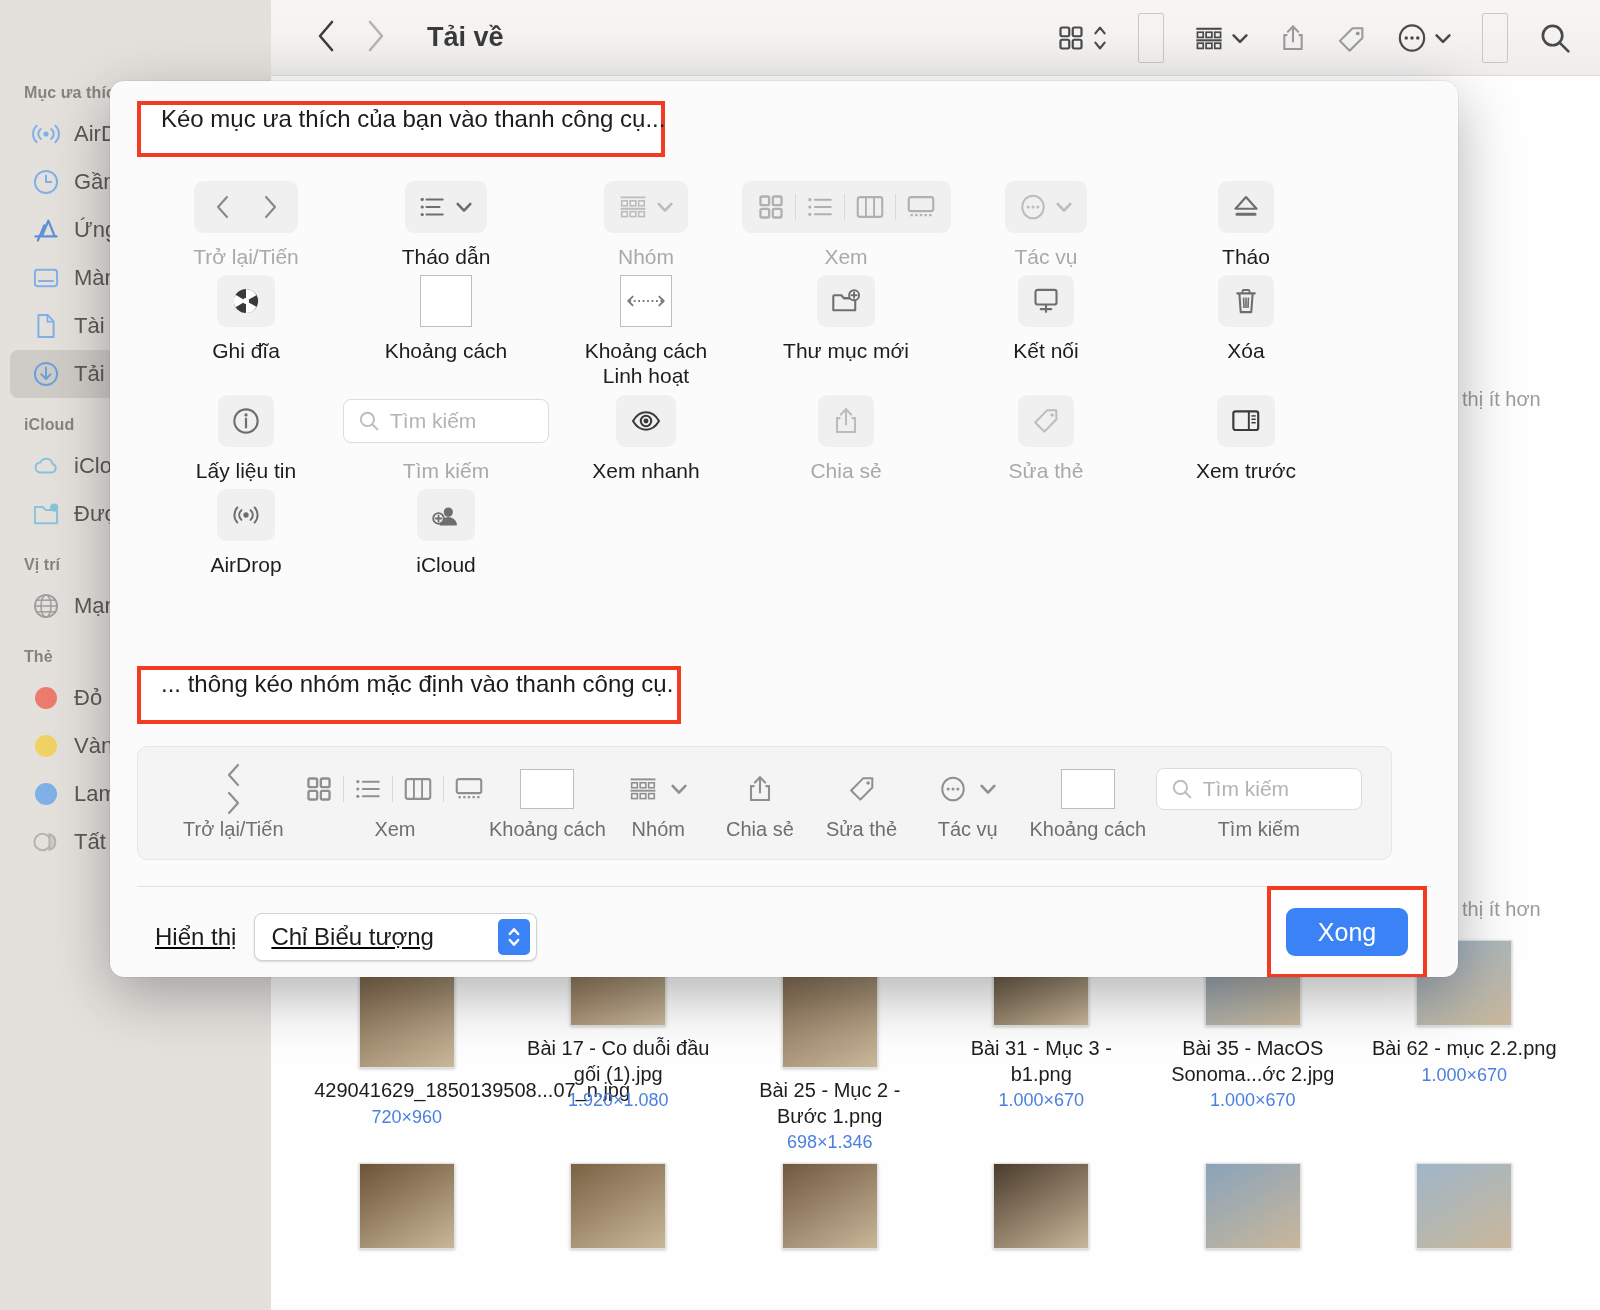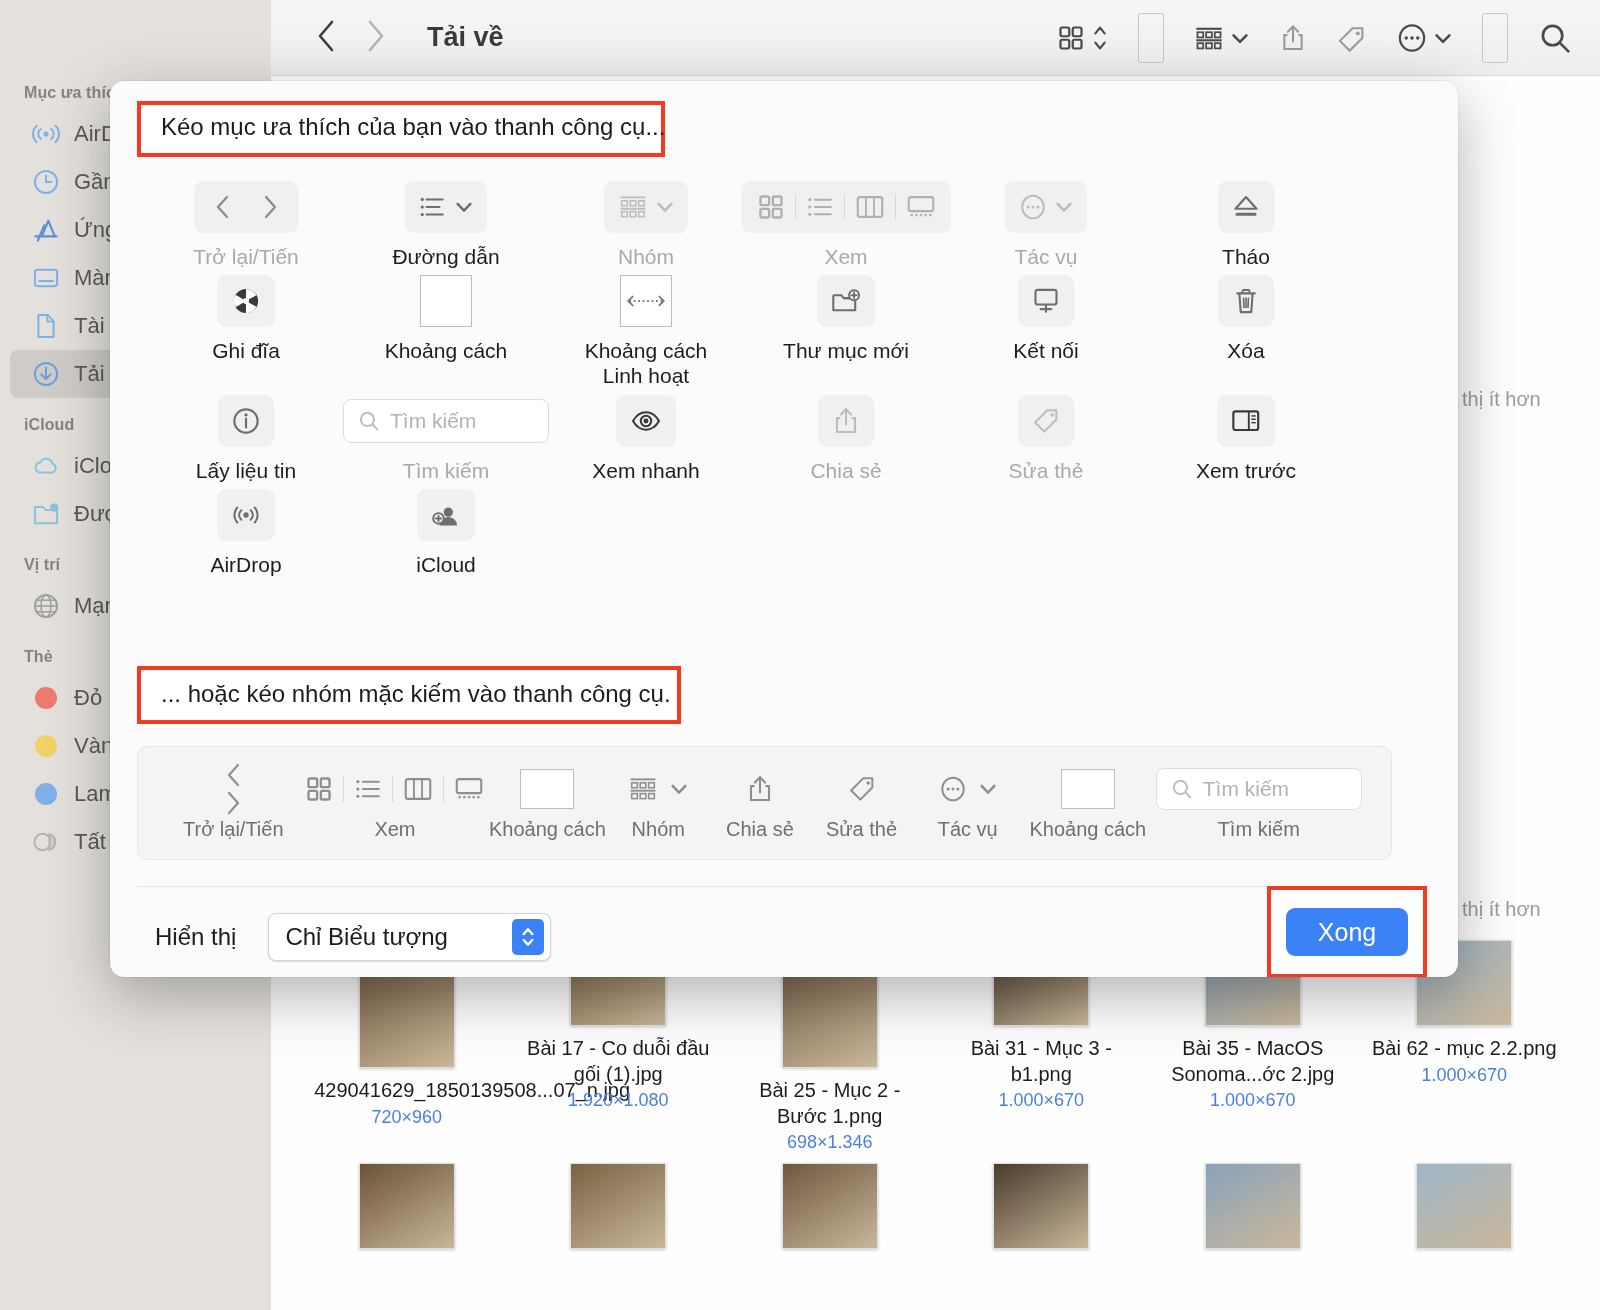--- a/index.html
+++ b/index.html
@@ -74,21 +74,21 @@
 
   
   .sheet {
     position: absolute; left: 110px; top: 81px; width: 1348px; height: 896px;
     background: #fbfbfb; border-radius: 14px;
     box-shadow: 0 18px 60px rgba(0,0,0,.30), 0 0 0 .5px rgba(0,0,0,.10);
     overflow: hidden;
   }
   .hl-box {
     border: 4px solid #f23b21; background: #ffffff;
-    display: flex; align-items: flex-end; padding: 12px 20px;
+    display: flex; align-items: flex-start; padding: 0 20px;
   }
   .hint-1 { position: absolute; left: 27px; top: 20px; width: 528px; height: 56px; }
   .hint-2 { position: absolute; left: 27px; top: 585px; width: 544px; height: 58px; }
   .hint-text { font-size: 24px; color: #1c1c1c; white-space: nowrap; }
 
   .palette {
     position: absolute; left: 0; right: 0; top: 100px; padding: 0 36px;
   }
   .prow { display: flex; margin-bottom: 6px; }
   .pitem {
@@ -121,21 +121,21 @@
     background: #f4f4f4; border: 1px solid #e6e6e6; border-radius: 10px;
     display: flex; align-items: center; padding: 0 26px;
   }
   .ditem { display: flex; flex-direction: column; align-items: center; }
   .drow-ico { height: 46px; display: flex; align-items: center; gap: 12px; color: #8f8f8f; }
   .dlabel { margin-top: 6px; font-size: 20px; color: #6f6f6f; white-space: nowrap; }
 
   .footer-rule {
     position: absolute; left: 27px; right: 27px; top: 805px; height: 1px; background: #e3e3e3;
   }
-  .show-row { position: absolute; left: 45px; top: 832px; display: flex; align-items: center; gap: 32px; }
+  .show-row { position: absolute; left: 45px; top: 832px; display: flex; align-items: center; gap: 18px; text-decoration: underline; }
   .show-label { font-size: 24px; color: #1c1c1c; }
   .popup {
     width: 283px; height: 48px; background: #fff; border-radius: 8px;
     border: .5px solid #d2d2d2; box-shadow: 0 1px 2px rgba(0,0,0,.14);
     display: flex; align-items: center; padding: 0 6px 0 16px;
     font-size: 24px; color: #1c1c1c;
   }
   .popup .stepper {
     margin-left: auto; width: 32px; height: 36px; border-radius: 5px;
     background: #3b82f6; color: #fff; display: flex; align-items: center; justify-content: center;
@@ -459,21 +459,21 @@
                 <line x1="7" y1="4" x2="22" y2="4" stroke="currentColor" stroke-width="2" stroke-linecap="round"></line>
                 <circle cx="3" cy="11" r="1.5" fill="currentColor"></circle>
                 <line x1="7" y1="11" x2="19" y2="11" stroke="currentColor" stroke-width="2" stroke-linecap="round"></line>
                 <circle cx="3" cy="18" r="1.5" fill="currentColor"></circle>
                 <line x1="7" y1="18" x2="22" y2="18" stroke="currentColor" stroke-width="2" stroke-linecap="round"></line>
               </svg>
               <svg width="18" height="14" viewBox="0 0 14 11">
                 <polyline points="2,3 7,8.4 12,3" fill="none" stroke="currentColor" stroke-width="2" stroke-linecap="round" stroke-linejoin="round"></polyline>
               </svg>
             </div>
-            <div class="plabel">Đường dẫn</div>
+            <div class="plabel">Tháo dẫn</div>
           </div>
           <div class="pitem">
             <div class="chip filled" style="color:#bcbcbc">
               <svg width="30" height="26" viewBox="0 0 26 23">
                 <line x1="2" y1="3" x2="24" y2="3" stroke="currentColor" stroke-width="1.7"></line>
                 <rect x="3" y="6" width="5" height="4.4" fill="none" stroke="currentColor" stroke-width="1.4"></rect>
                 <rect x="10.5" y="6" width="5" height="4.4" fill="none" stroke="currentColor" stroke-width="1.4"></rect>
                 <rect x="18" y="6" width="5" height="4.4" fill="none" stroke="currentColor" stroke-width="1.4"></rect>
                 <line x1="2" y1="13" x2="24" y2="13" stroke="currentColor" stroke-width="1.7"></line>
                 <rect x="3" y="15.6" width="5" height="4.4" fill="none" stroke="currentColor" stroke-width="1.4"></rect>
@@ -703,21 +703,21 @@
                 <line x1="6.5" y1="12.6" x2="6.5" y2="17.4" stroke="currentColor" stroke-width="1.6" stroke-linecap="round"></line>
                 <line x1="4.1" y1="15" x2="8.9" y2="15" stroke="currentColor" stroke-width="1.6" stroke-linecap="round"></line>
               </svg>
             </div>
             <div class="plabel">iCloud</div>
           </div>
         </div>
       </div>
 
     <div class="hl-box hint-2">
-      <span class="hint-text">... hoặc kéo nhóm mặc kiếm vào thanh công cụ.</span>
+      <span class="hint-text">... thông kéo nhóm mặc định vào thanh công cụ.</span>
     </div>
 
     <div class="defaultset" id="defaultset">
         <div class="ditem" style="width: 150px;">
           <div class="drow-ico">
             <span class="chip plain" style="gap:4px;padding:0 6px">
               <span style="display:flex;width:30px;justify-content:center">
                 <svg width="20" height="28" viewBox="0 0 20 28">
                   <polyline points="15,4 6,14 15,24" fill="none" stroke="currentColor" stroke-width="2.2" stroke-linecap="round" stroke-linejoin="round"></polyline>
                 </svg>

